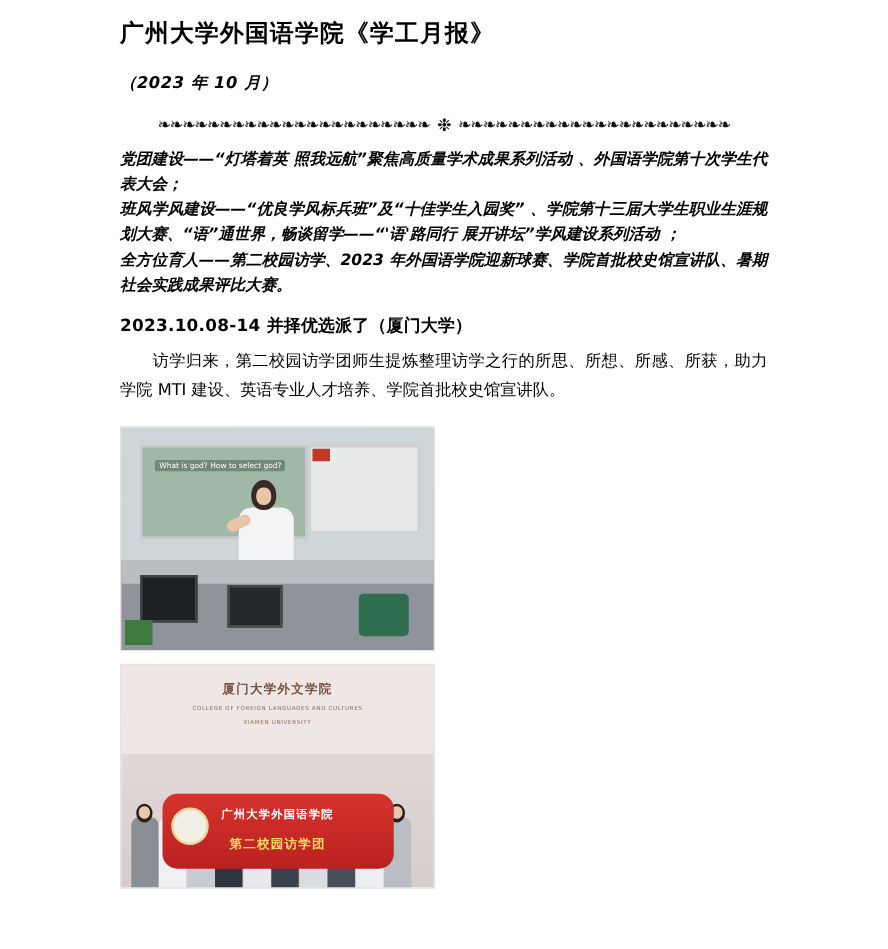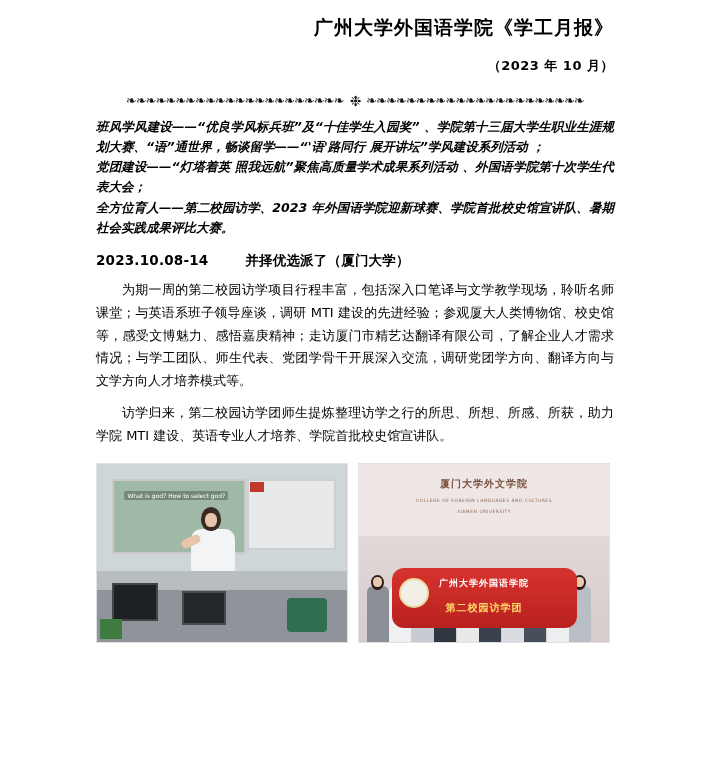--- a/index.html
+++ b/index.html
@@ -15,35 +15,36 @@
     overflow: hidden;
   }
   .page {
     width: 710px;
     height: 759px;
     position: relative;
     box-sizing: border-box;
     padding: 0 96px;
   }
   .doc-title {
-    text-align: right;
+    text-align: left;
     font-size: 19px;
     font-weight: bold;
     letter-spacing: 1px;
     margin-top: 14px;
     margin-bottom: 0;
     line-height: 1.4;
   }
   .doc-subtitle {
-    text-align: right;
+    text-align: left;
     font-size: 13px;
     font-weight: bold;
     margin-top: 16px;
     margin-bottom: 0;
     letter-spacing: 0.5px;
+    font-style: italic;
   }
   .ornament {
     margin-top: 16px;
     height: 20px;
     display: flex;
     align-items: center;
     justify-content: center;
     font-size: 13px;
     letter-spacing: -1px;
     white-space: nowrap;
@@ -73,33 +74,34 @@
     display: block;
     text-align: justify;
   }
   .section-heading {
     margin-top: 14px;
     font-size: 13.5px;
     font-weight: bold;
     letter-spacing: 0.2px;
   }
   .section-heading .sh-date {
-    margin-right: 32px;
+    margin-right: 0;
   }
   p.body-par {
     font-size: 13px;
     line-height: 1.75;
     text-align: justify;
     text-indent: 2em;
     margin: 9px 0 0 0;
   }
   .photo-row {
     display: flex;
     gap: 10px;
     margin-top: 16px;
+    flex-direction: column;
   }
   .photo {
     position: relative;
     overflow: hidden;
     border: 1px solid #e2e2e2;
     box-sizing: border-box;
   }
   .photo-left {
     width: 252px;
     height: 180px;
@@ -239,31 +241,30 @@
   <div class="doc-title">广州大学外国语学院《学工月报》</div>
   <div class="doc-subtitle">（2023 年 10 月）</div>
 
   <div class="ornament">
     <span>❧❧❧❧❧❧❧❧❧❧❧❧❧❧❧❧❧❧❧❧❧❧</span>
     <span class="snow">❉</span>
     <span>❧❧❧❧❧❧❧❧❧❧❧❧❧❧❧❧❧❧❧❧❧❧</span>
   </div>
 
   <div class="lead-block">
+    <span class="lead-item">党团建设——“灯塔着英 照我远航”聚焦高质量学术成果系列活动 、外国语学院第十次学生代表大会；</span>
     <span class="lead-item">班风学风建设——“优良学风标兵班”及“十佳学生入园奖” 、学院第十三届大学生职业生涯规划大赛、“语”通世界，畅谈留学——“'语'路同行 展开讲坛”学风建设系列活动 ；</span>
-    <span class="lead-item">党团建设——“灯塔着英 照我远航”聚焦高质量学术成果系列活动 、外国语学院第十次学生代表大会；</span>
     <span class="lead-item">全方位育人——第二校园访学、2023 年外国语学院迎新球赛、学院首批校史馆宣讲队、暑期社会实践成果评比大赛。</span>
   </div>
 
   <div class="section-heading">
     <span class="sh-date">2023.10.08-14</span>
     <span>并择优选派了（厦门大学）</span>
   </div>
 
-  <p class="body-par">为期一周的第二校园访学项目行程丰富，包括深入口笔译与文学教学现场，聆听名师课堂；与英语系班子领导座谈，调研 MTI 建设的先进经验；参观厦大人类博物馆、校史馆等，感受文博魅力、感悟嘉庚精神；走访厦门市精艺达翻译有限公司，了解企业人才需求情况；与学工团队、师生代表、党团学骨干开展深入交流，调研党团学方向、翻译方向与文学方向人才培养模式等。</p>
   <p class="body-par">访学归来，第二校园访学团师生提炼整理访学之行的所思、所想、所感、所获，助力学院 MTI 建设、英语专业人才培养、学院首批校史馆宣讲队。</p>
 
   <div class="photo-row">
 
     <div class="photo photo-left">
       <div class="lp-wall"></div>
       <div class="lp-screen">
         <span class="lp-screen-text">What is god? How to select god?</span>
       </div>
       <div class="lp-board"></div>

